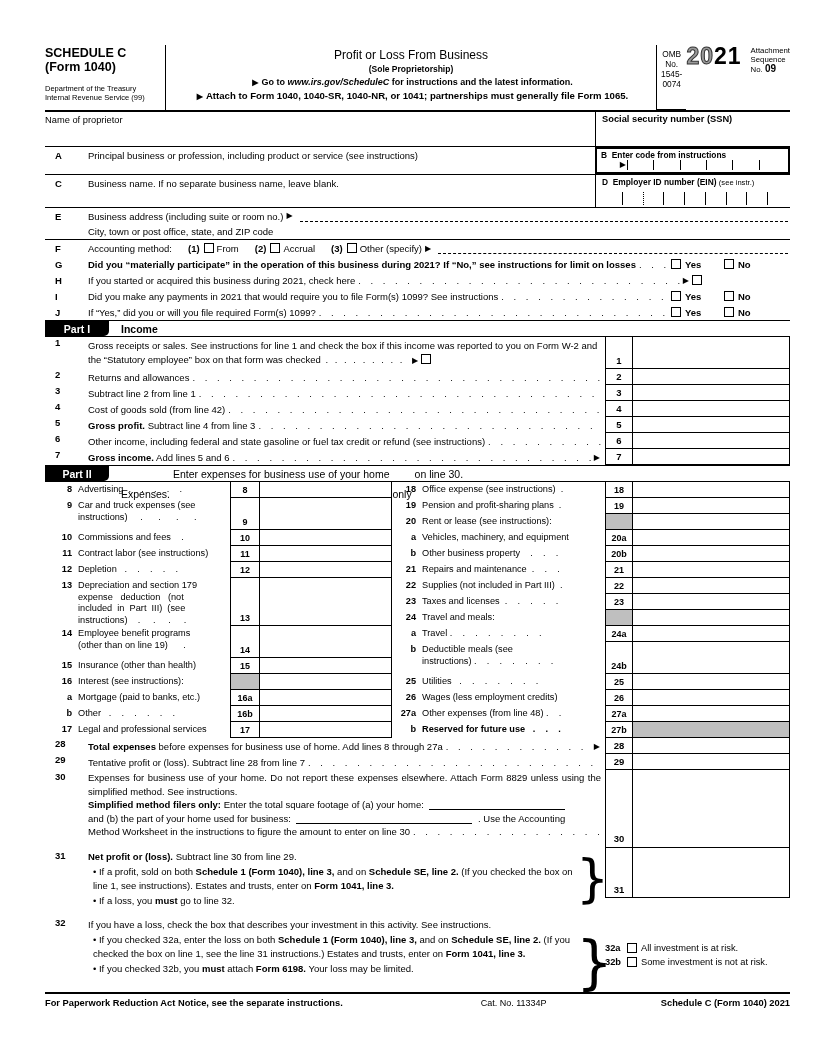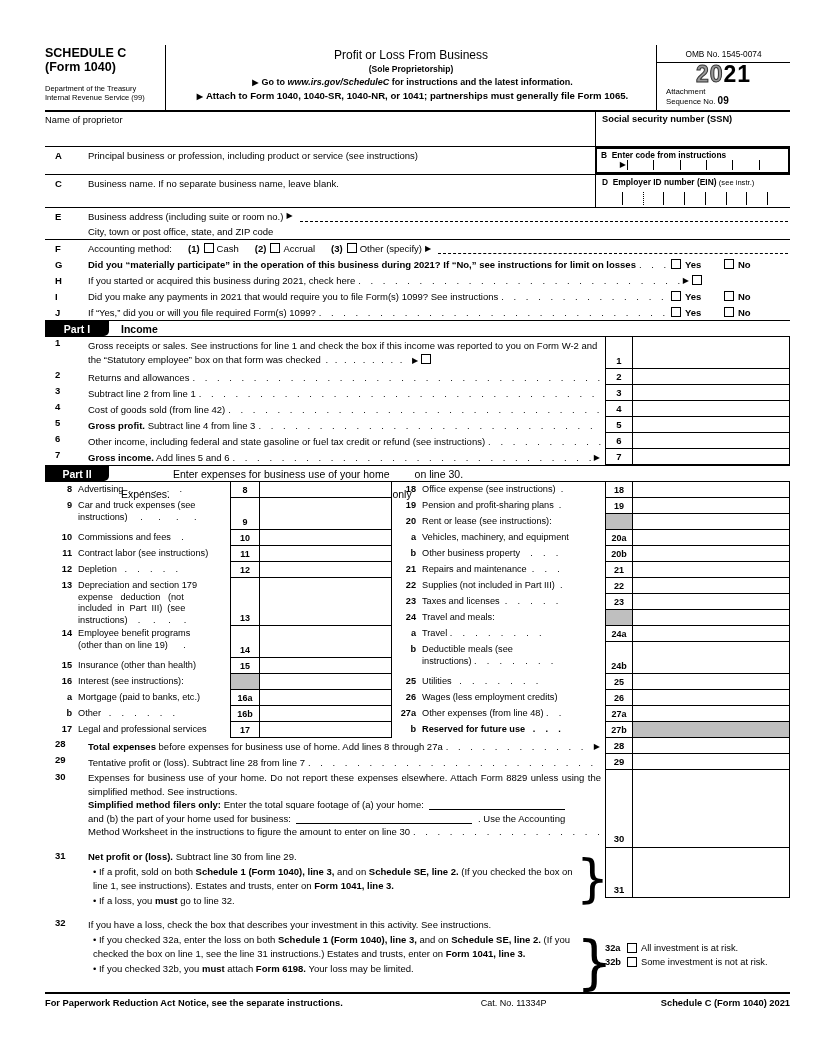--- a/index.html
+++ b/index.html
@@ -18,21 +18,21 @@
   
   .header { display:flex; border-bottom:2px solid #000; height:67px; }
   .h-left { width:120px; padding-top:1px; }
   .h-left .t1 { font-size:12.5px; font-weight:bold; line-height:14px; }
   .h-left .t2 { font-size:7.5px; margin-top:10px; line-height:9px; }
   .h-mid { flex:1; border-left:1px solid #000; border-right:1px solid #000; text-align:center; padding-top:1px; }
   .h-title { font-size:12px; font-weight:normal; line-height:18px; }
   .h-sub { font-size:8.5px; font-weight:bold; }
   .h-go { font-size:9px; font-weight:bold; margin-top:3px; }
   .h-attach { font-size:9.6px; font-weight:bold; margin-top:3px; }
-  .h-right { width:133px; display:flex; flex-direction:column; }
+  .h-right { width:133px; display:flex; flex-direction:row; }
   .h-omb { font-size:8.3px; text-align:center; padding:4px 0 3px; border-bottom:1px solid #000; }
   .h-year { font-size:23px; font-weight:bold; line-height:23px; text-align:center; letter-spacing:1px; }
   .yr-out { color:#999; -webkit-text-stroke:1px #333; }
   .h-att { font-size:7.8px; text-align:left; padding-left:9px; line-height:9px; margin-top:1px; }
   .h-att .no { font-size:10px; font-weight:bold; }
 
   
   .name-row { display:flex; height:35px; border-bottom:1px solid #000;justify-content:space-between; }
   .nr-left { flex:1; padding-top:3px; font-size:9.3px; }
   .nr-right { width:195px; border-left:1px solid #000; padding:2px 0 0 6px; font-weight:bold; font-size:9.3px; }
@@ -222,21 +222,21 @@
         <span class="gutter"></span>
         <span>City, town or post office, state, and ZIP code</span>
       </div>
     </div>
 
     <div class="qrow frow">
       <span class="gutter">F</span>
       <span>Accounting method:</span>
       <span class="fnum">(1)</span>
       <span class="cb fcb"></span>
-      <span>Cash</span>
+      <span>From</span>
       <span class="fnum">(2)</span>
       <span class="cb fcb"></span>
       <span>Accrual</span>
       <span class="fnum">(3)</span>
       <span class="cb fcb"></span>
       <span>Other (specify)</span>
       <span class="arrow">▶</span>
       <span class="dashfill" style="align-self:flex-end;margin-bottom:2px;"></span>
     </div>
 

